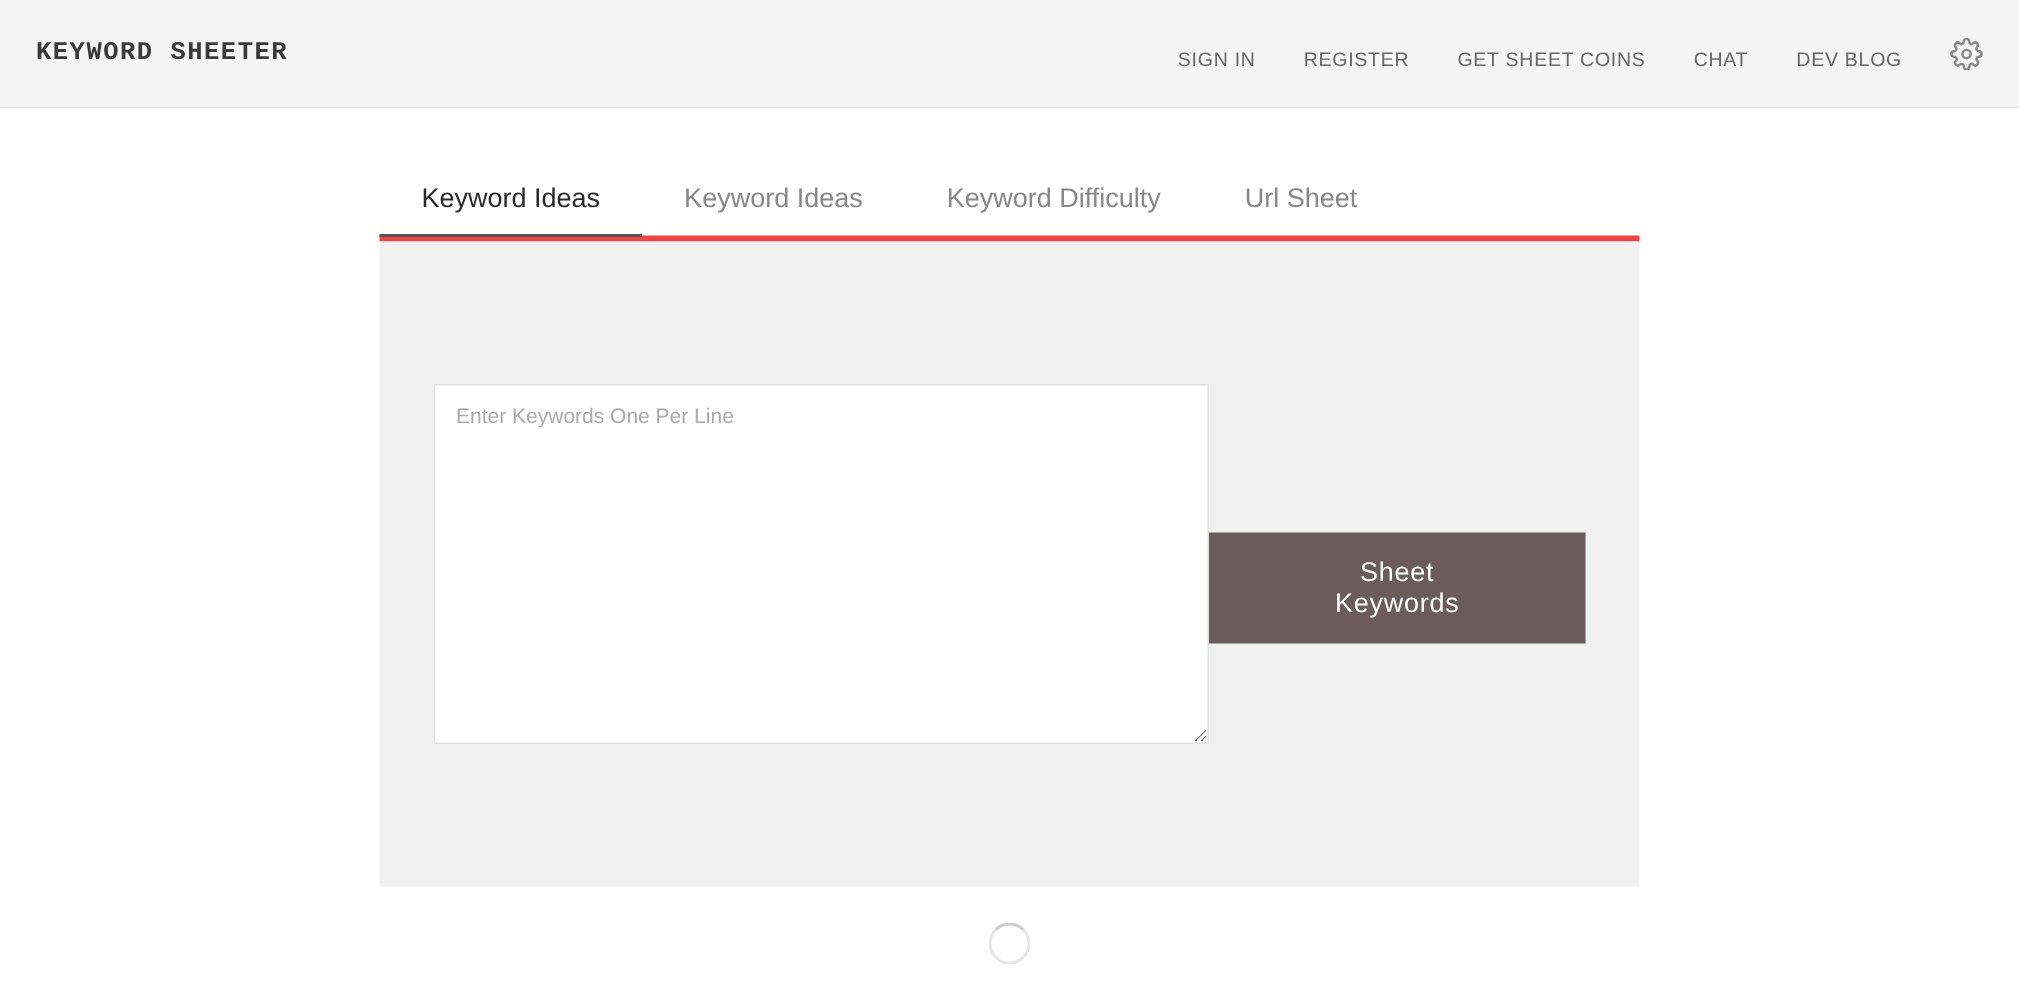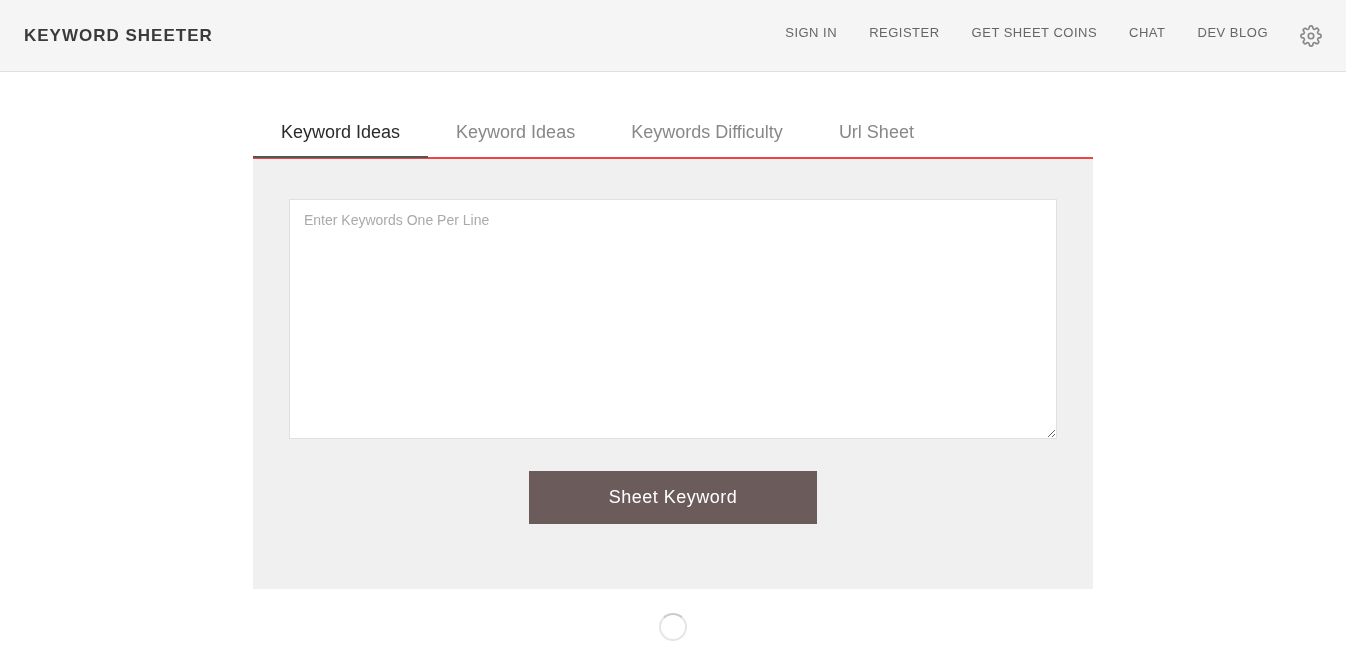--- a/index.html
+++ b/index.html
@@ -26,25 +26,26 @@
       background: #f5f5f5;
       border-bottom: 1px solid #e0e0e0;
     }
 
     .header-logo {
       font-size: 17px;
       font-weight: 700;
       letter-spacing: 1px;
       color: #3a3a3a;
       text-transform: uppercase;
+      font-family: Liberation Mono, monospace;
     }
 
     .header-nav {
       display: flex;
-      align-items: flex-start;
+      align-items: flex-end;
       gap: 32px;
     }
 
     .header-nav-item {
       font-size: 13px;
       color: #666;
       letter-spacing: 0.5px;
       cursor: pointer;
       text-transform: uppercase;
     }
@@ -62,21 +63,21 @@
       display: flex;
       flex-direction: column;
       align-items: center;
     }
 
     
     .tabs {
       display: flex;
       align-items: flex-end;
       gap: 0;
-      border-bottom: 2px solid #ef4444;
+      border-bottom: 4px solid #ef4444;
       width: 840px;
       margin-bottom: 0;
     }
 
     .tab {
       padding: 10px 28px 14px 28px;
       font-size: 18px;
       color: #888;
       cursor: pointer;
       position: relative;
@@ -99,21 +100,21 @@
     }
 
     
     .content-area {
       background: #f0f0f0;
       width: 840px;
       margin-top: 0;
       padding: 40px 36px 40px 36px;
       min-height: 430px;
       display: flex;
-      flex-direction: column;
+      flex-direction: row;
       align-items: center;
     }
 
     .keywords-textarea {
       width: 100%;
       height: 240px;
       border: 1px solid #e0e0e0;
       background: #ffffff;
       resize: vertical;
       font-size: 14px;
@@ -170,27 +171,27 @@
       <path d="M19.4 15a1.65 1.65 0 0 0 .33 1.82l.06.06a2 2 0 0 1-2.83 2.83l-.06-.06a1.65 1.65 0 0 0-1.82-.33 1.65 1.65 0 0 0-1 1.51V21a2 2 0 0 1-4 0v-.09A1.65 1.65 0 0 0 9 19.4a1.65 1.65 0 0 0-1.82.33l-.06.06a2 2 0 0 1-2.83-2.83l.06-.06A1.65 1.65 0 0 0 4.68 15a1.65 1.65 0 0 0-1.51-1H3a2 2 0 0 1 0-4h.09A1.65 1.65 0 0 0 4.6 9a1.65 1.65 0 0 0-.33-1.82l-.06-.06a2 2 0 0 1 2.83-2.83l.06.06A1.65 1.65 0 0 0 9 4.68a1.65 1.65 0 0 0 1-1.51V3a2 2 0 0 1 4 0v.09a1.65 1.65 0 0 0 1 1.51 1.65 1.65 0 0 0 1.82-.33l.06-.06a2 2 0 0 1 2.83 2.83l-.06.06A1.65 1.65 0 0 0 19.4 9a1.65 1.65 0 0 0 1.51 1H21a2 2 0 0 1 0 4h-.09a1.65 1.65 0 0 0-1.51 1z"></path>
     </svg>
   </nav>
 </header>
 
 <main class="main">
 
   <div class="tabs">
     <div class="tab active">Keyword Ideas</div>
     <div class="tab">Keyword Ideas</div>
-    <div class="tab">Keywords Difficulty</div>
+    <div class="tab">Keyword Difficulty</div>
     <div class="tab">Url Sheet</div>
   </div>
 
   <div class="content-area">
     <textarea class="keywords-textarea" placeholder="Enter Keywords One Per Line" style=""></textarea>
 
-    <button class="sheet-btn">Sheet Keyword</button>
+    <button class="sheet-btn">Sheet Keywords</button>
   </div>
 
   <div class="bottom-hint">
     <div class="spinner-circle"></div>
   </div>
 
 </main>
 
 </body></html>

